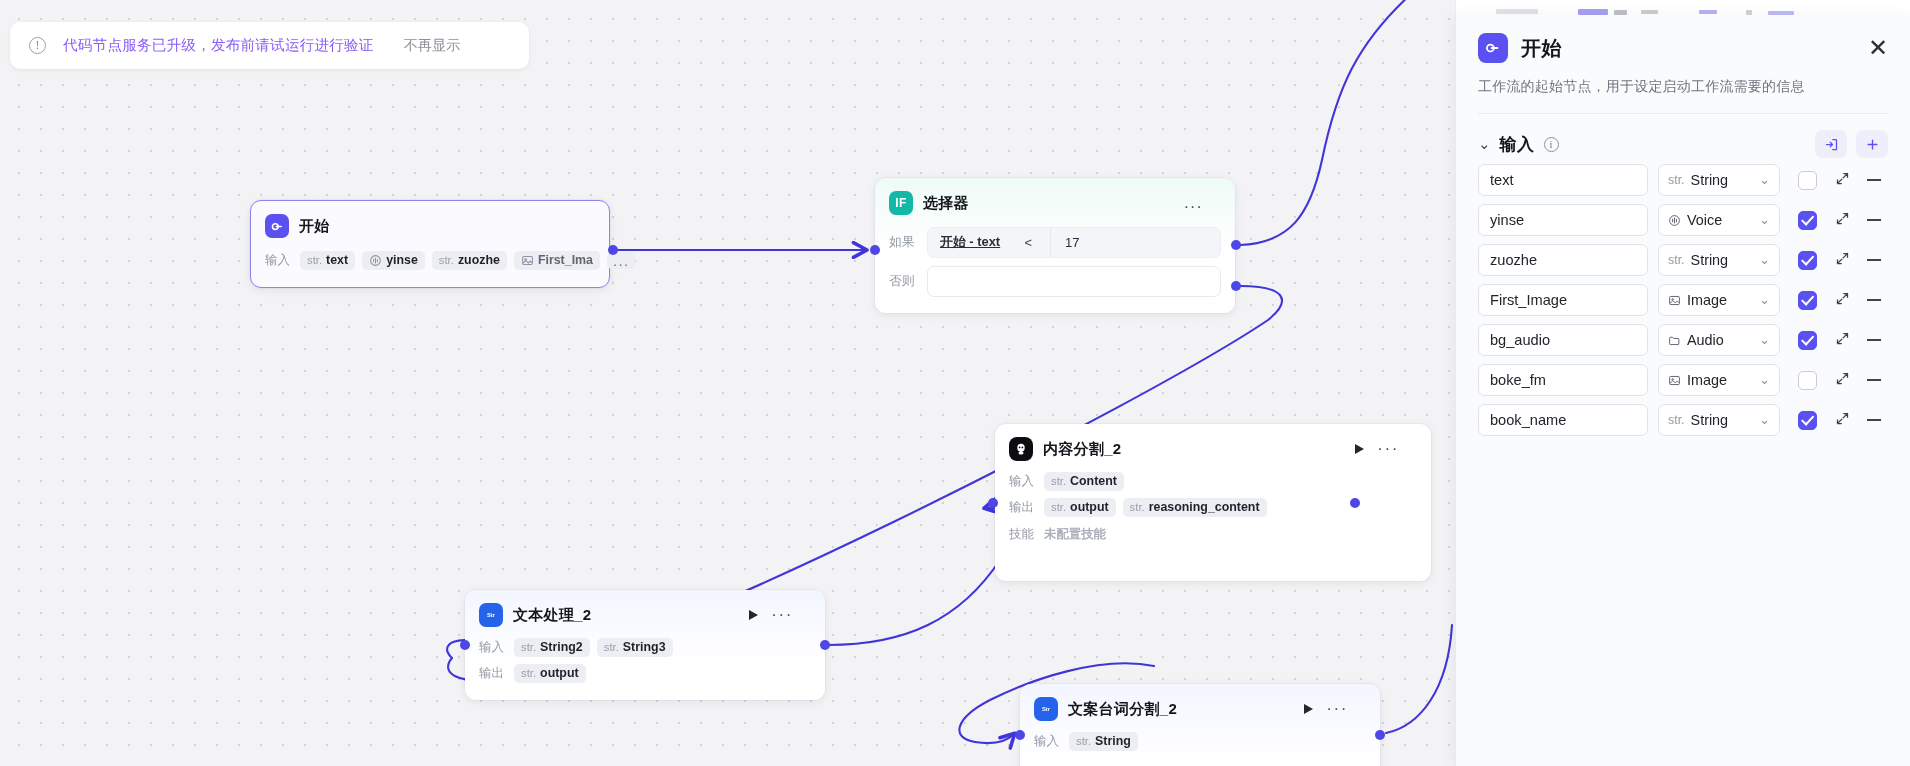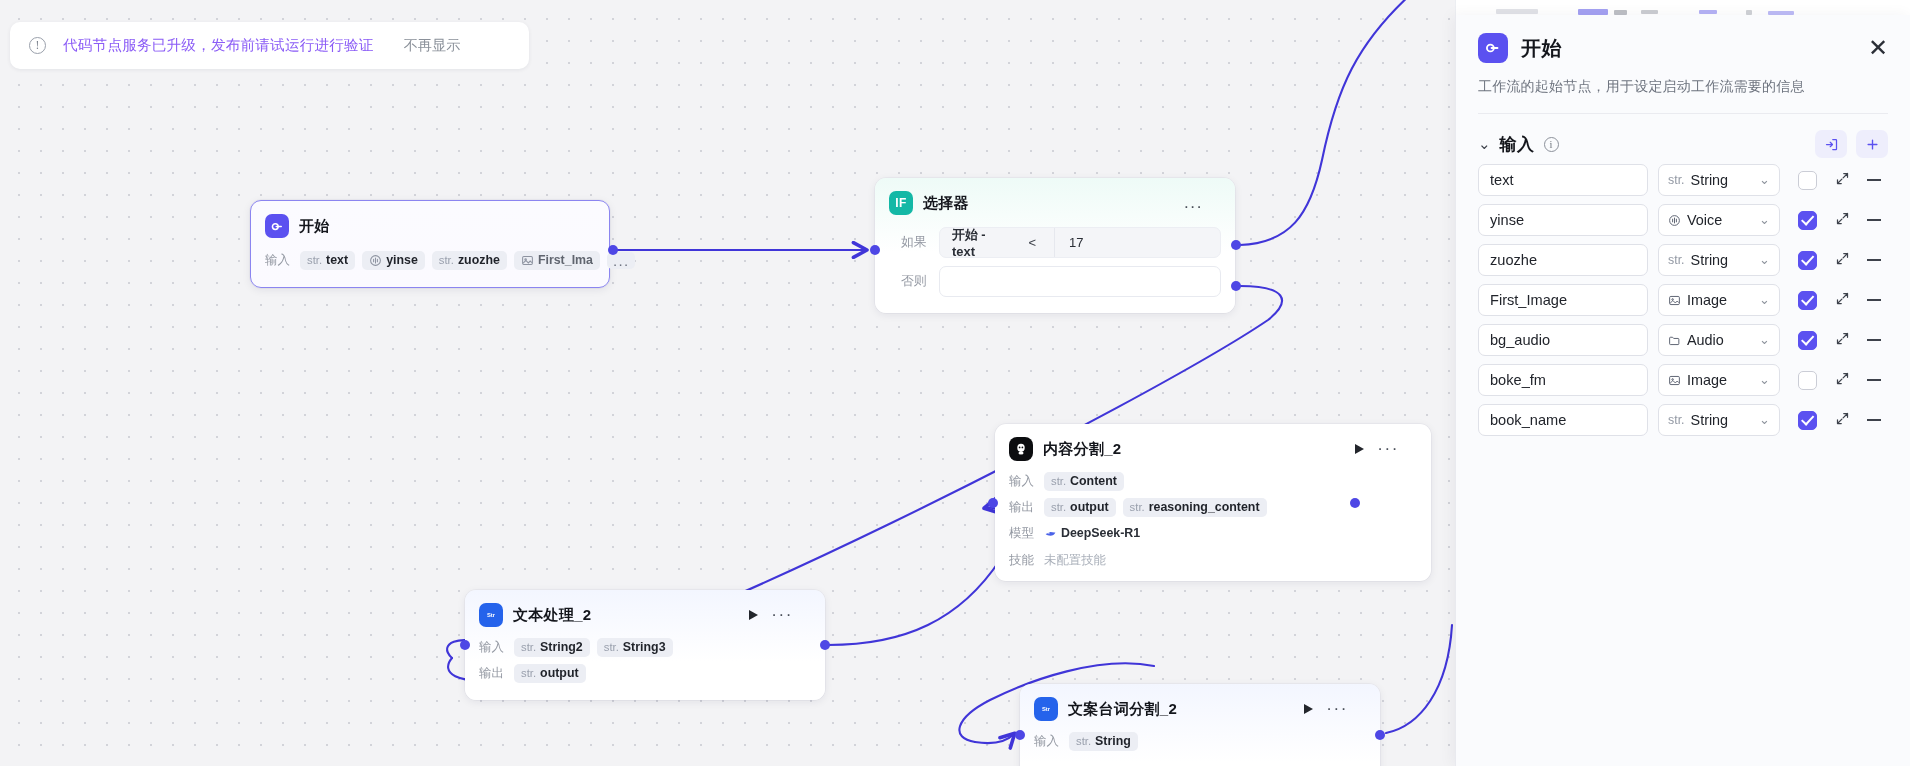--- a/index.html
+++ b/index.html
@@ -74,41 +74,41 @@
   .row { display: flex; align-items: center; gap: 7px; margin-bottom: 6px; min-height: 20px; }
   .row:last-child { margin-bottom: 0; }
   .rlabel { font-size: 12.5px; color: #9499a3; flex: none; width: 28px; }
   .chip {
     display: inline-flex; align-items: center; gap: 4px;
     background: #eceef4; border-radius: 5px; padding: 2.5px 7px;
     font-size: 12.4px; color: #1f2229; font-weight: 600; white-space: nowrap;
   }
   .chip .pre { font-size: 11.3px; color: #9aa0ad; font-weight: 400; }
   .chip.plain { background: transparent; padding-left: 0; color: #9aa0ad; font-weight: 400; }
-  .chip.muted { color: #aab0ba; font-weight: 400; background: transparent; padding-left: 0; }
+  .chip.muted { color: #aab0ba; font-weight: 700; background: transparent; padding-left: 0; }
   .chip-dots { background: #eceef4; border-radius: 5px; padding: 1px 6px; color: #6d7380;
     font-size: 15px; line-height: 15px; letter-spacing: 1.3px; cursor: pointer; }
   .tiny-ic { width: 13px; height: 13px; flex: none; }
 
   
   #node-start { left: 250px; top: 200px; width: 360px; height: 88px;
     border: 1.6px solid #8b85f0; background: linear-gradient(180deg,#fbfbff 0%, #fbfaff 100%); }
   #node-start .node-body { padding-top: 2px; }
 
   
   #node-sel { left: 875px; top: 178px; width: 360px; height: 135px;
     background: linear-gradient(180deg,#eefbf7 0%, #ffffff 55%); }
   #node-sel .cond { display: flex; align-items: center; gap: 10px; margin-bottom: 8px; }
   #node-sel .cond .clab { font-size: 12.8px; color: #9499a3; width: 28px; flex: none; }
   #node-sel .cbox {
     flex: 1; height: 31px; border-radius: 7px; background: #f4f5f8;
     display: flex; align-items: center; padding: 0 12px; gap: 18px;
     border: 1px solid #eceef3;
   }
-  #node-sel .cbox .v1 { font-size: 12.9px; color: #2a2e36; font-weight: 600; }
+  #node-sel .cbox .v1 { font-size: 12.9px; color: #2a2e36; font-weight: 600; text-decoration: underline; }
   #node-sel .cbox .op { font-size: 13px; color: #3c4049; margin-left: auto; }
   #node-sel .cbox .v2 { width: 158px; font-size: 13px; color: #2a2e36; padding-left: 14px;
      border-left: 1px solid #e6e8ee; height: 100%; display: flex; align-items: center; }
   #node-sel .ebox {
     flex: 1; height: 31px; border-radius: 7px; background: #fff;
     border: 1px solid #e8eaf0;
   }
 
   
   #node-cs { left: 995px; top: 424px; width: 436px; height: 157px; }
@@ -301,21 +301,21 @@
     <div class="node" id="node-sel">
       <div class="node-head">
         <div class="node-icon" style="background:#14b8a6; font-size:12px; letter-spacing:.5px;">
           <span>IF</span>
         </div>
         <div class="node-title">选择器</div>
         <div class="node-acts">
           <span class="ic-dots">...</span>
         </div>
       </div>
-      <div class="node-body" style="padding-top:2px;margin-left:12px;">
+      <div class="node-body" style="padding-top:2px;">
         <div class="cond">
           <span class="clab">如果</span>
           <div class="cbox">
             <span class="v1">开始 - text</span>
             <span class="op">&lt;</span>
             <span class="v2">17</span>
           </div>
         </div>
         <div class="cond">
           <span class="clab">否则</span>
@@ -350,30 +350,20 @@
         </div>
         <div class="row">
           <span class="rlabel">输出</span>
           <span class="chip">
             <span class="pre">str.</span>
             <span>output</span>
           </span>
           <span class="chip">
             <span class="pre">str.</span>
             <span>reasoning_content</span>
-          </span>
-        </div>
-        <div class="row">
-          <span class="rlabel">模型</span>
-          <span class="chip plain" style="color:#2a2e36; font-weight:600;">
-            <svg class="tiny-ic" viewBox="0 0 24 24" fill="#4b63e8">
-              <path d="M3 13c4-1 6-4 9-4s6 2 9 1c-2 4-5 6-9 6s-7-1-9-3z"></path>
-                <circle cx="9" cy="11" r="1.3" fill="#fff"></circle>
-            </svg>
-            <span>DeepSeek-R1</span>
           </span>
         </div>
         <div class="row">
           <span class="rlabel">技能</span>
           <span class="chip muted">未配置技能</span>
         </div>
       </div>
     </div>
 
     <div class="node" id="node-tp">

